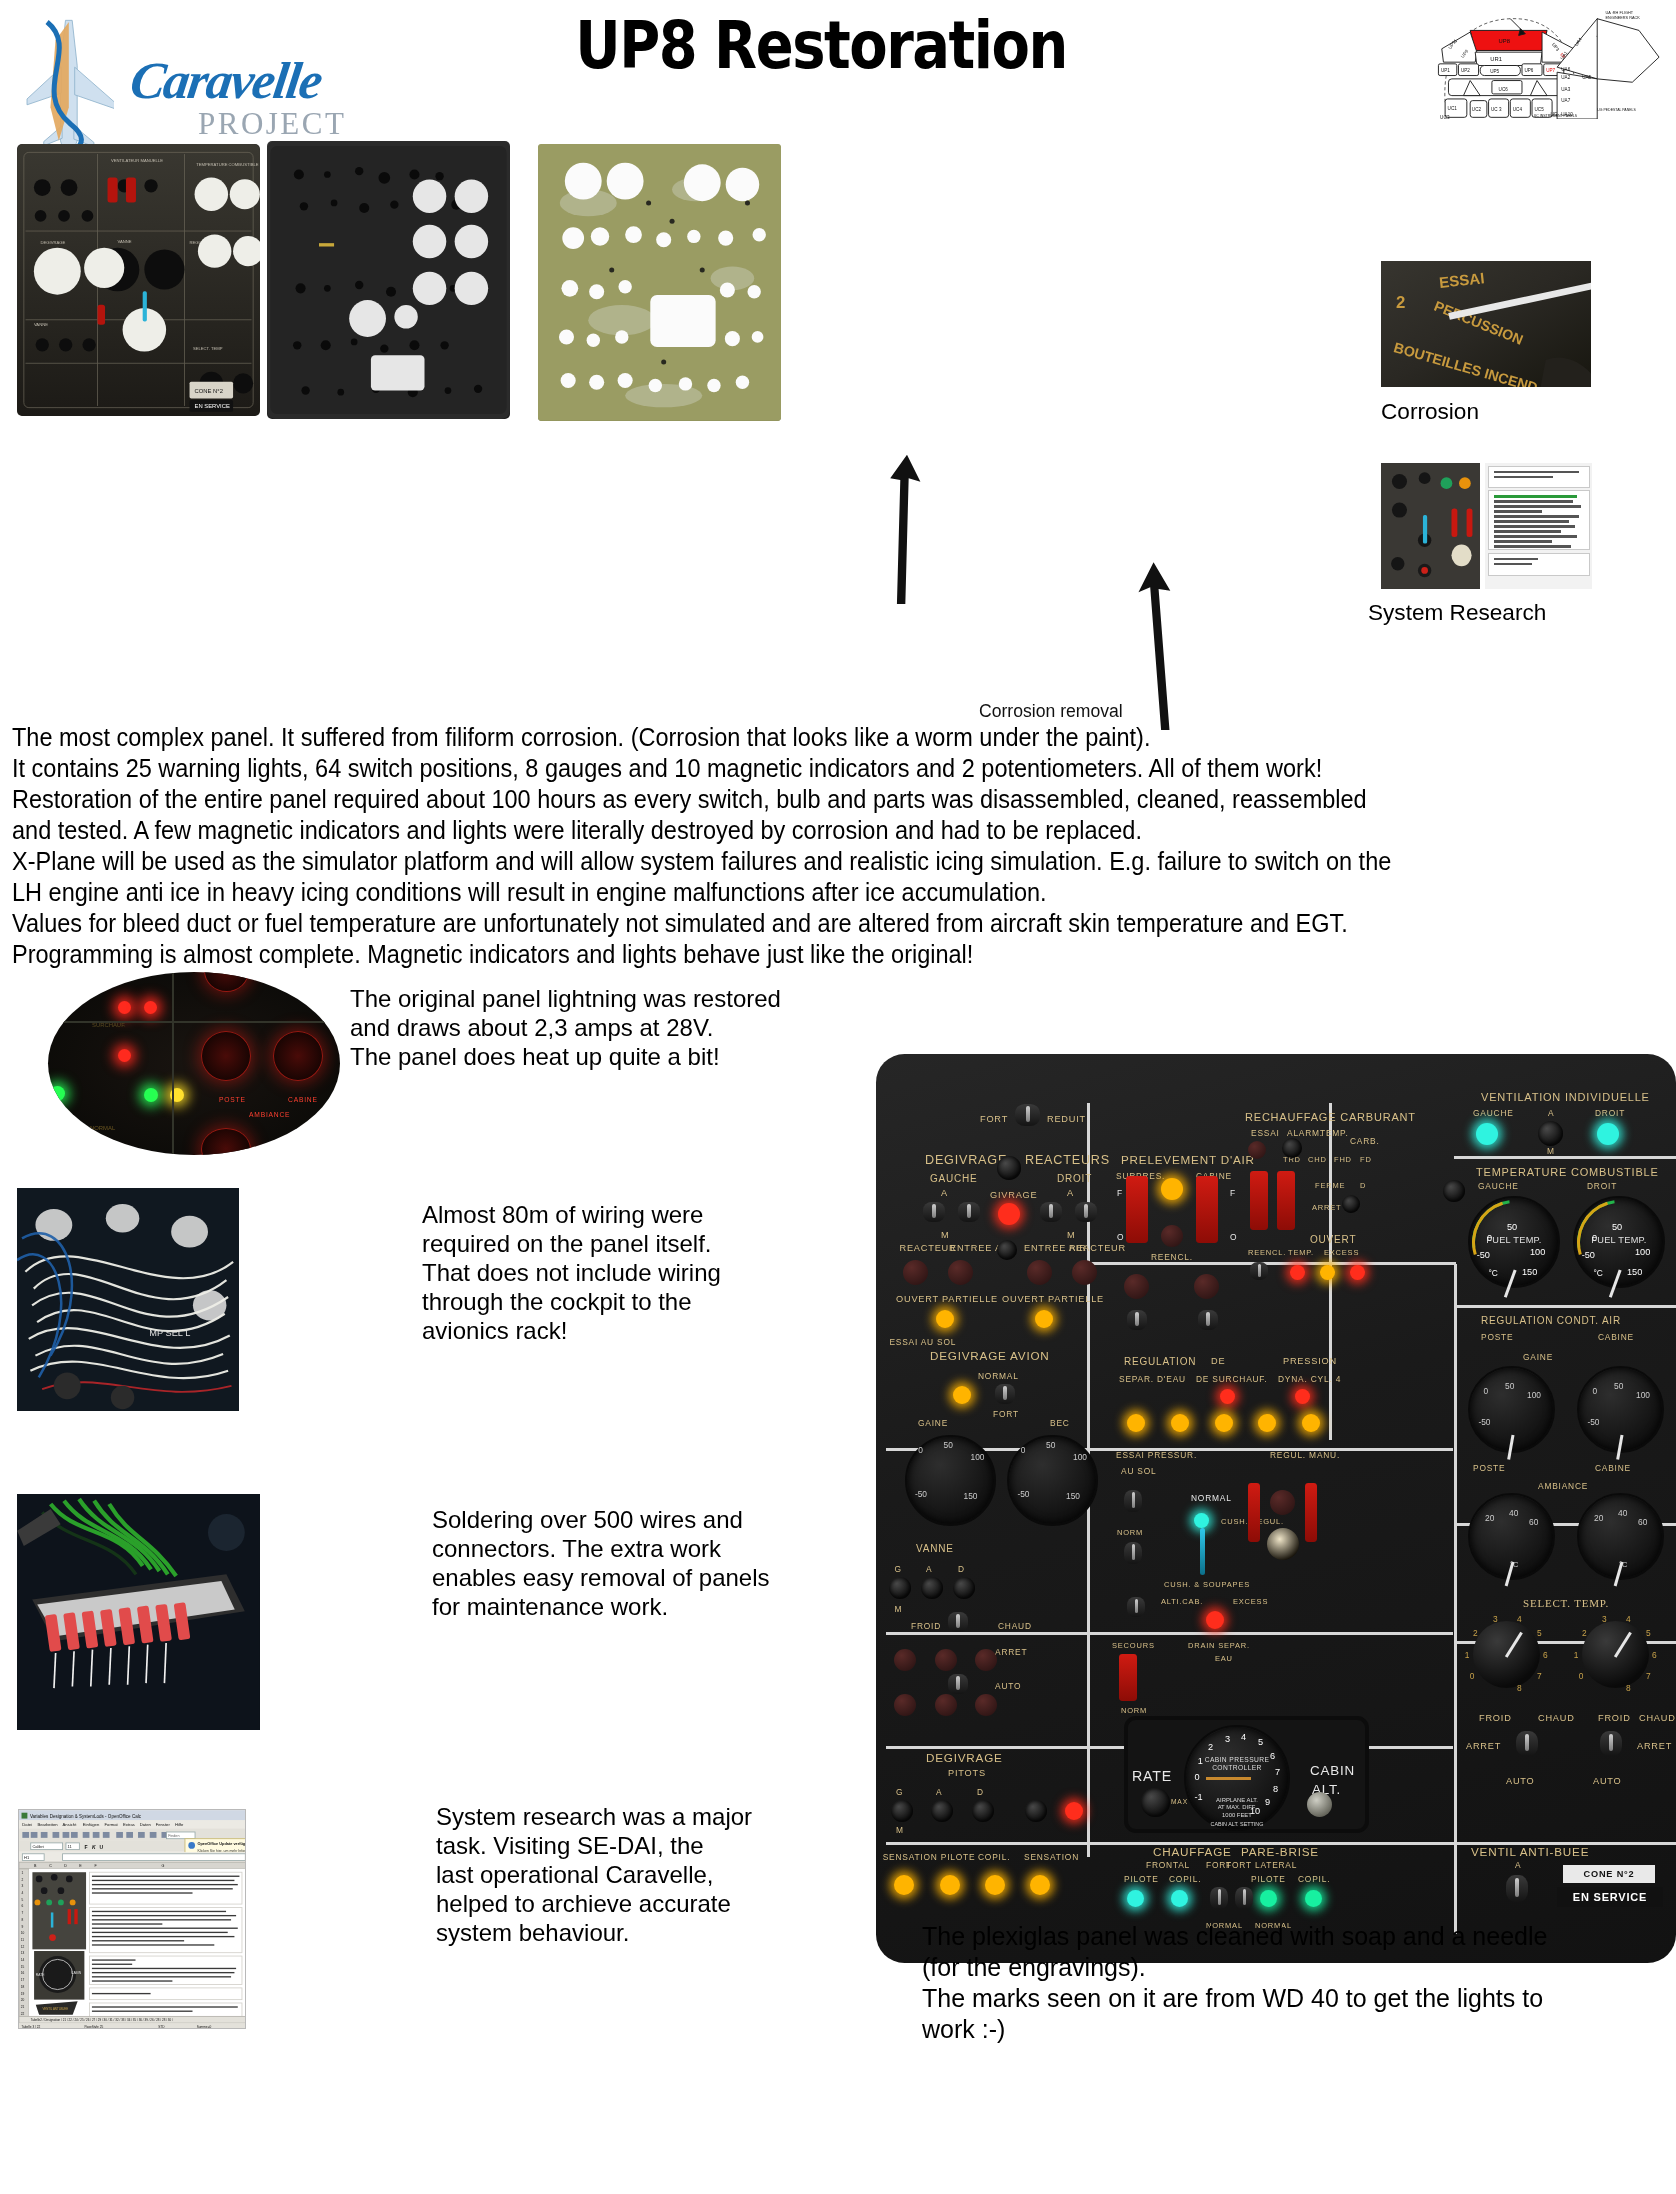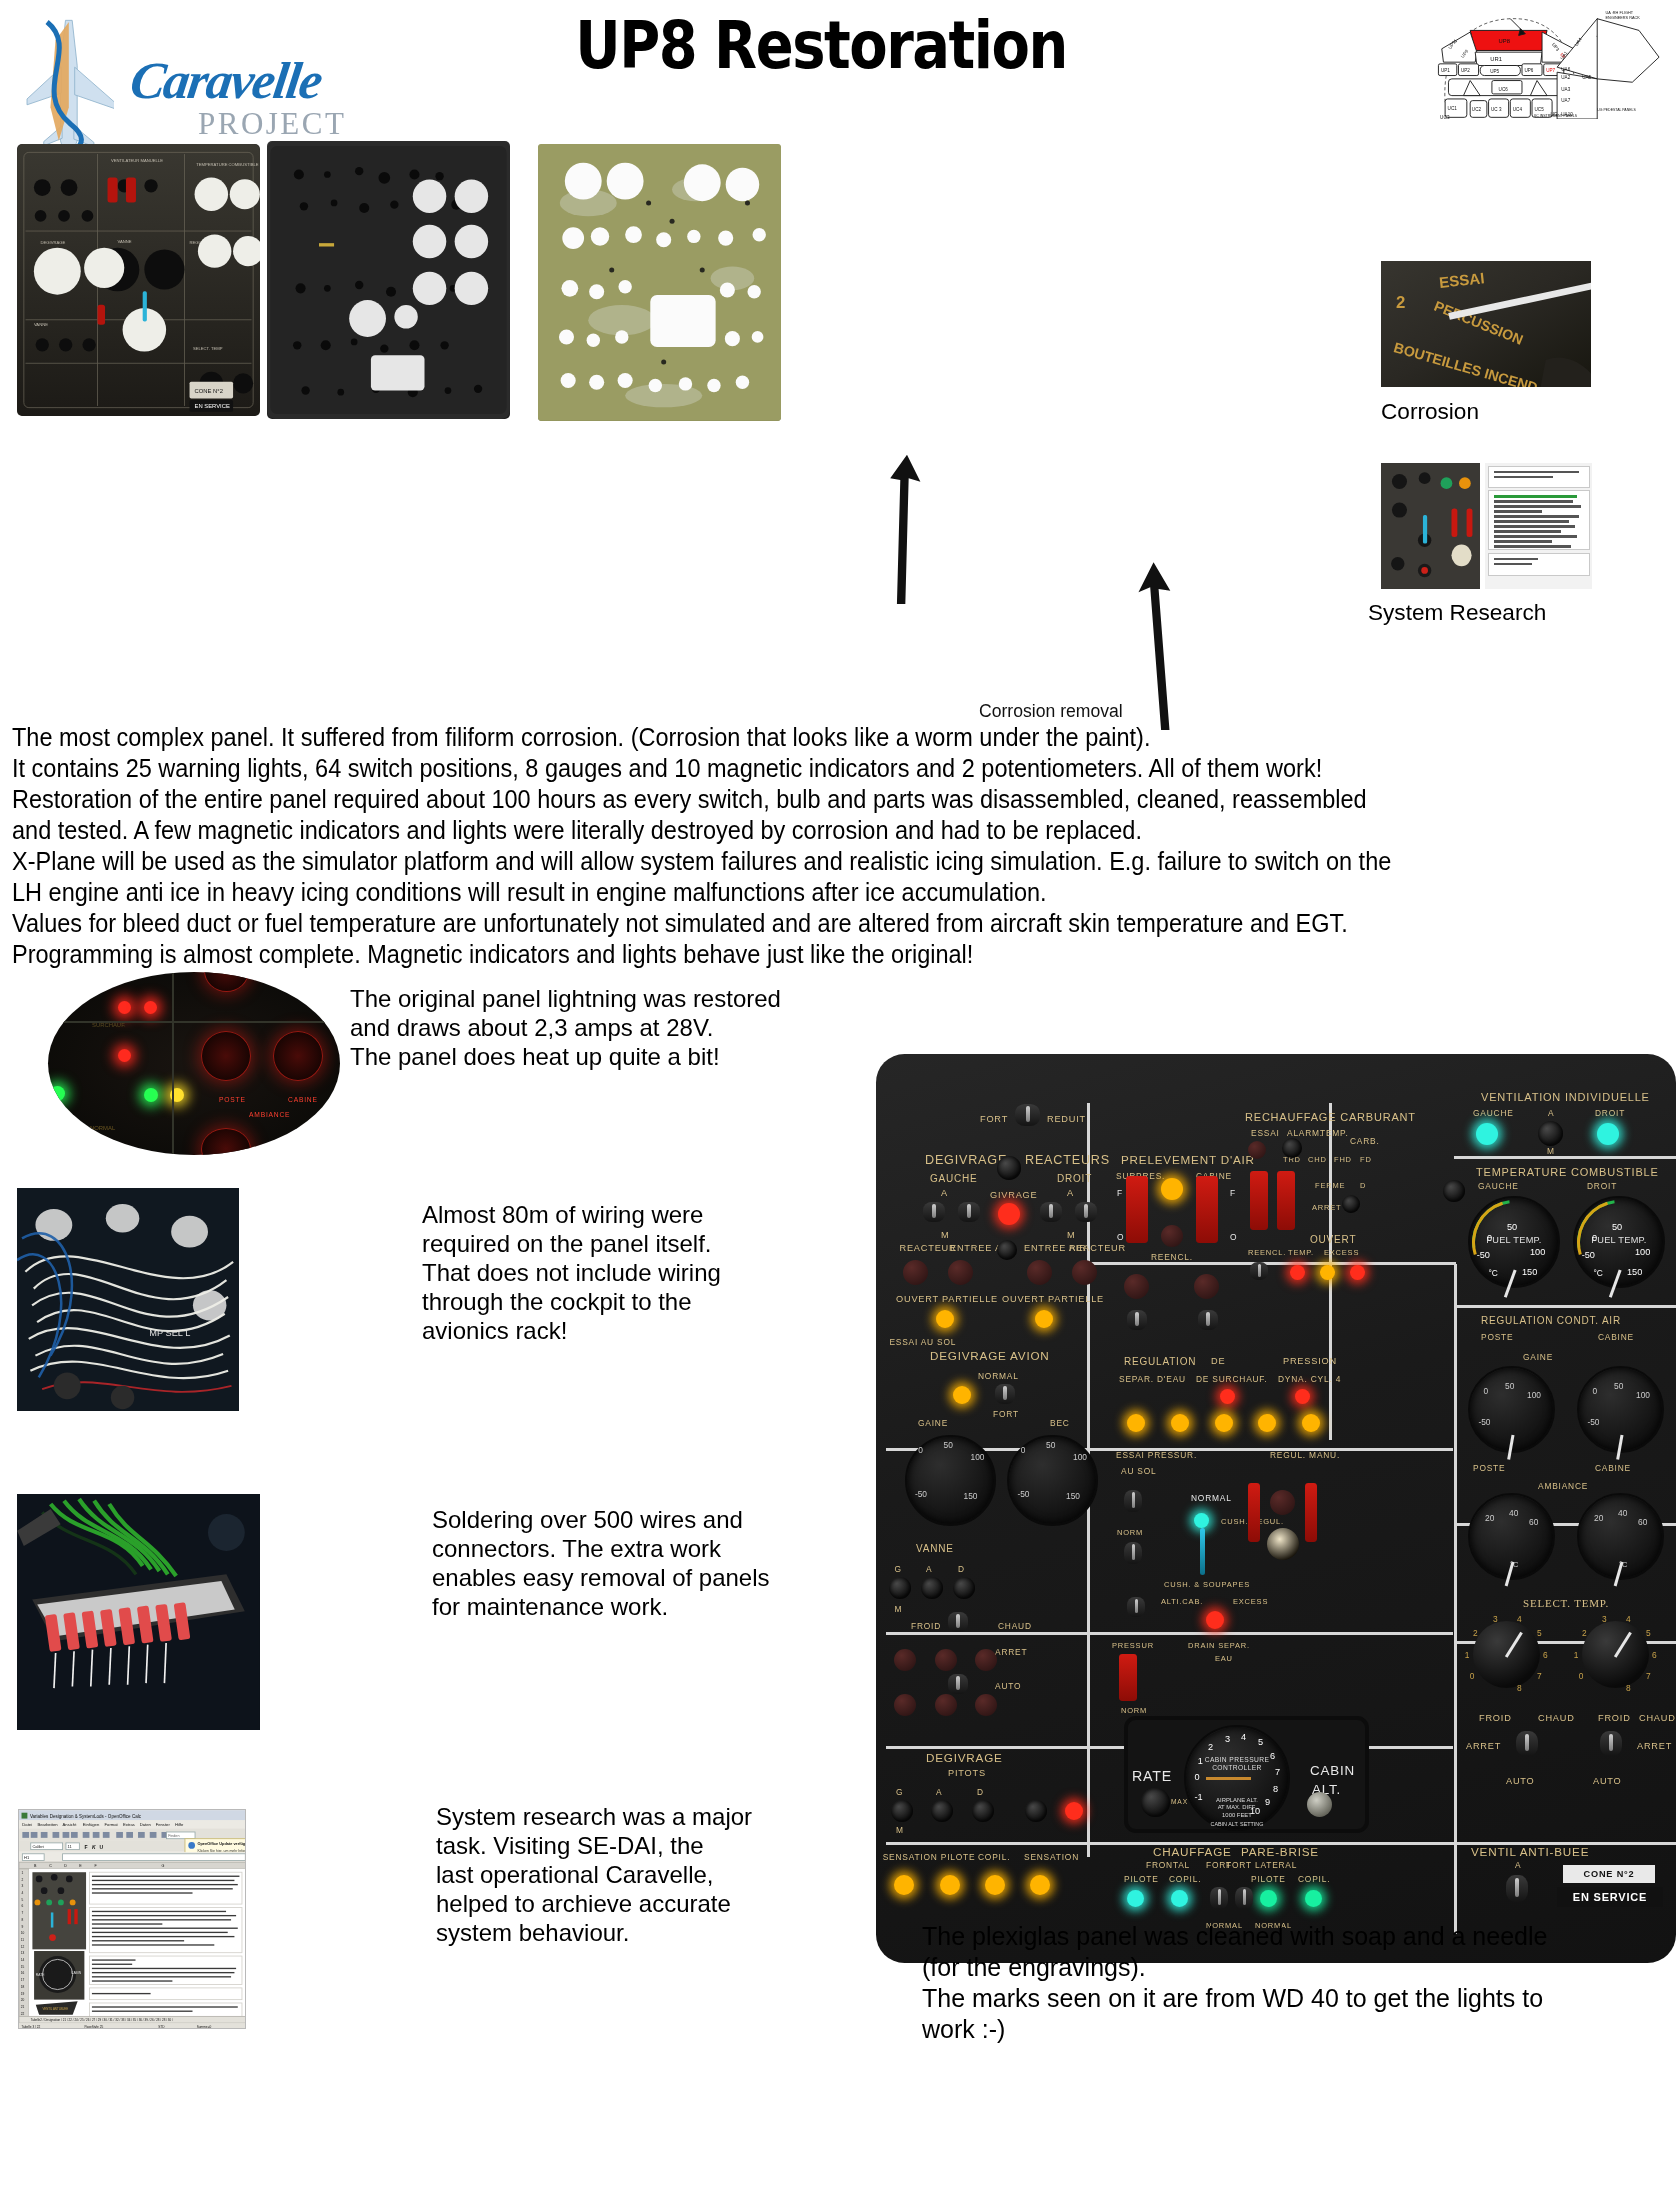--- a/index.html
+++ b/index.html
@@ -935,21 +935,21 @@
   <div style="position:absolute; left:324px; top:474px; width:5px; height:47px; background:linear-gradient(#2fc9ec,#0c6f8a); border-radius:2.5px;"></div>
   <div class="indlight off" style="left:394px; top:436px; width:25px; height:25px;"></div>
   <div class="redguard" style="left:372px; top:429px; width:11.7px; height:59px;"></div>
   <div class="redguard" style="left:429px; top:429px; width:11.7px; height:59px;"></div>
   <div style="position:absolute; left:391px; top:474px; width:32px; height:32px; border-radius:50%; background:radial-gradient(circle at 40% 35%, #efe5c8, #19150c 75%);"></div>
   <span class="pl" style="left:288px; top:526px; font-size:7.5px;">CUSH. &amp; SOUPAPES</span>
   <span class="pl" style="left:285px; top:543px; font-size:7.5px;">ALTI.CAB.</span>
   <span class="pl" style="left:357px; top:543px; font-size:7.5px;">EXCESS</span>
   <div class="indlight red" style="left:330px; top:557px; width:18.4px; height:18.4px;"></div>
   <div class="toggle" style="left:251px; top:543px; width:18.4px; height:20px;"></div>
-  <span class="pl" style="left:236px; top:587px; font-size:7.5px;">PRESSUR</span>
+  <span class="pl" style="left:236px; top:587px; font-size:7.5px;">SECOURS</span>
   <div class="redguard" style="left:243px; top:600px; width:18.4px; height:47px;"></div>
   <span class="pl" style="left:245px; top:652px; font-size:7.5px;">NORM</span>
   <span class="pl" style="left:312px; top:587px; font-size:7.5px;">DRAIN SEPAR.</span>
   <span class="pl" style="left:339px; top:600px; font-size:7.5px;">EAU</span>
 
   <div style="position:absolute; left:248px; top:662px; width:245px; height:117px; border:4.2px solid #0c0c0c; border-radius:11.7px; background:#141414;"></div>
   <span class="pl w" style="left:256px; top:714px; font-size:14.2px;">RATE</span>
   <span class="pl w" style="left:434px; top:709px; font-size:13.4px;">CABIN</span>
   <span class="pl w" style="left:436px; top:728px; font-size:13.4px;">ALT.</span>
   <div class="gauge" style="left:308px; top:671px; width:106px; height:106px;">

